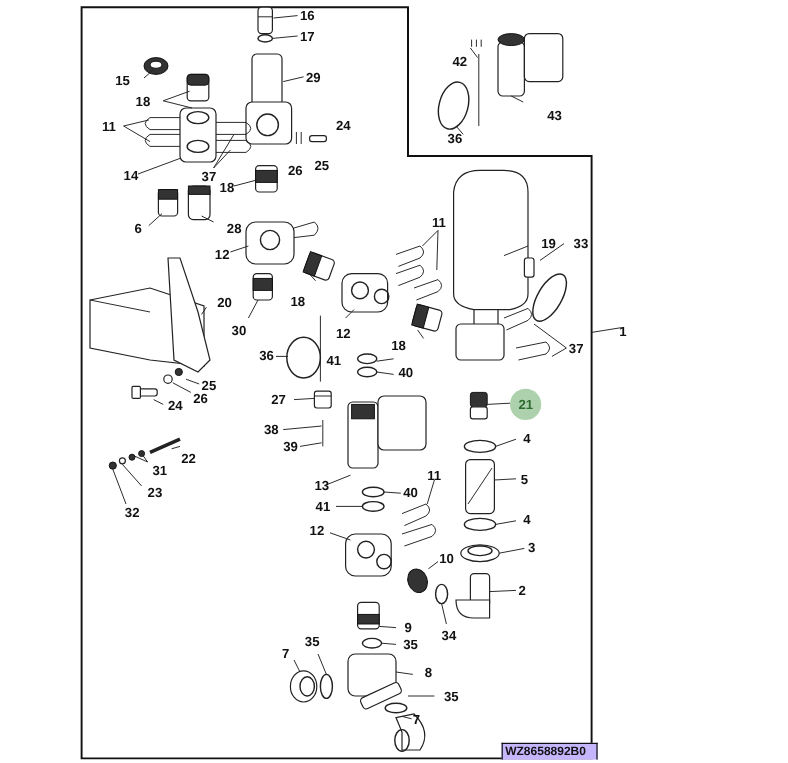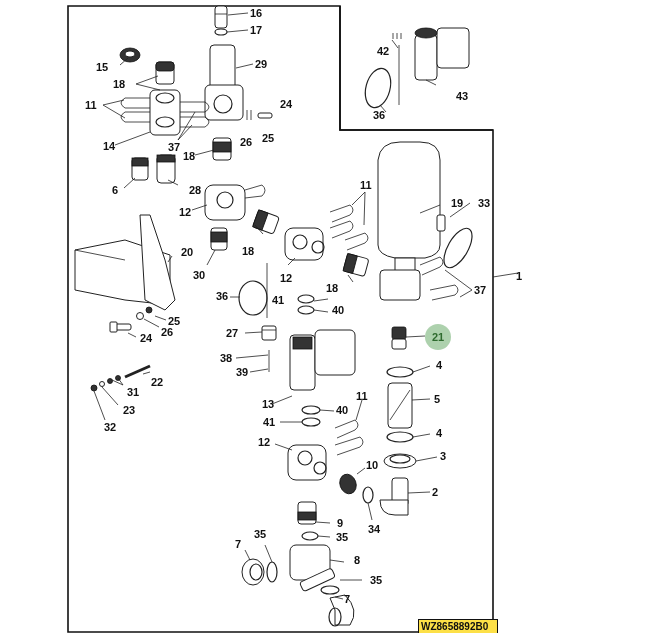--- a/index.html
+++ b/index.html
@@ -4,21 +4,21 @@
 <style>
   html, body { margin:0; padding:0; background:#ffffff; }
   body { width:657px; height:636px; position:relative; overflow:hidden; font-family:"Liberation Sans", sans-serif; }
   #diagram { position:absolute; left:0; top:0; width:657px; height:636px; }
   .callout { font-family:"Liberation Sans", sans-serif; font-size:11px; font-weight:bold; fill:#111; }
   .frame { fill:none; stroke:#111; stroke-width:1.6; }
   .lead { stroke:#222; stroke-width:0.8; fill:none; }
   .part { fill:#fff; stroke:#222; stroke-width:1; }
   .partd { fill:#333; stroke:#111; stroke-width:0.8; }
   .ring { fill:none; stroke:#222; stroke-width:1.2; }
-  .code-box { position:absolute; left:418px; top:619px; width:76px; height:13px; background:#fde047; border:1px solid #111; border-bottom:none; font-family:"Liberation Sans", sans-serif; font-size:10px; font-weight:bold; line-height:13px; padding-left:2px; color:#111; }
+  .code-box { position:absolute; left:418px; top:619px; width:76px; height:13px; background:#c4b5fd; border:1px solid #111; border-bottom:none; font-family:"Liberation Sans", sans-serif; font-size:10px; font-weight:bold; line-height:13px; padding-left:2px; color:#111; }
 </style>
 </head>
 <body>
 
 <svg id="diagram" viewBox="0 0 657 636" xmlns="http://www.w3.org/2000/svg">
 
   <path class="frame" d="M68,6 L340,6 L340,130 L493,130 L493,632 L68,632 Z"></path>
 
   <path class="frame" d="M340,6 L340,130 L493,130"></path>
 

